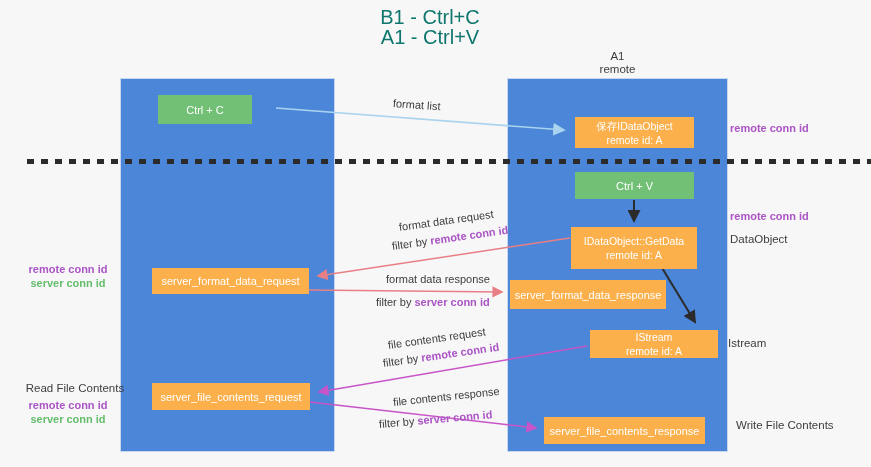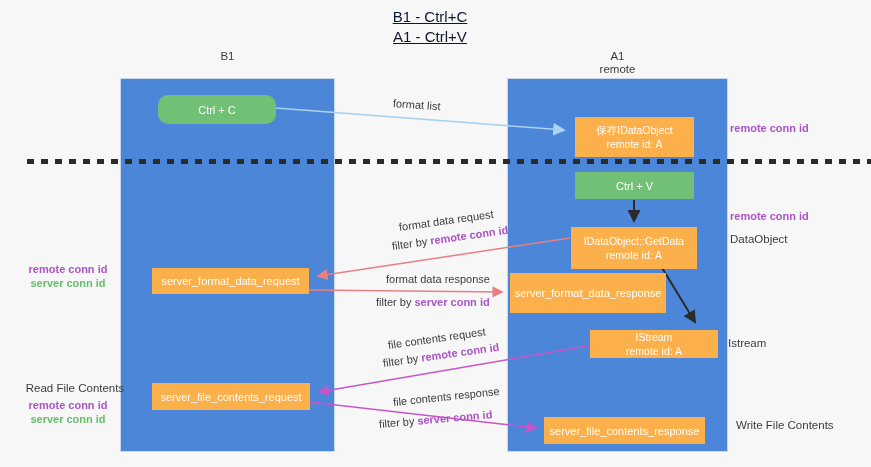--- a/index.html
+++ b/index.html
@@ -4,40 +4,40 @@
 <style>
   :root{
     --bg:#f7f7f8; --column-blue:#4c86d8; --box-orange:#fbb04c; --box-green:#72c076;
     --arrow-lightblue:#a9d3ee; --arrow-salmon:#e87f85; --arrow-magenta:#c855c8;
     --arrow-black:#2b2b2b; --label-purple:#ab55c5; --label-green:#65bd6b; --text-dark:#3d3d3d;
   }
   html,body{margin:0;padding:0;}
   .stage{position:relative;width:871px;height:467px;background:var(--bg);
          font-family:"Liberation Sans",sans-serif;overflow:hidden;}
   .abs{position:absolute;}
-  .title{left:330px;top:7px;width:200px;text-align:center;font-size:15px;line-height:20px;color:#0f172a;text-decoration:underline;}
+  .title{left:330px;top:7px;width:200px;text-align:center;font-size:20px;line-height:20px;color:#0f766e;}
   .col-header{text-align:center;font-size:11.5px;line-height:13px;color:var(--text-dark);}
   .col{background:var(--column-blue);border:1px solid #c9d6ef;box-sizing:border-box;z-index:1;}
   .col-left{left:120px;top:78px;width:215px;height:374px;}
   .col-right{left:507px;top:78px;width:221px;height:374px;}
   .dashes{left:27px;top:159px;width:844px;height:5px;z-index:2;
           background:repeating-linear-gradient(90deg,var(--arrow-black) 0 7px,transparent 7px 14px);}
   svg.wires{left:0;top:0;z-index:3;pointer-events:none;}
   .node{z-index:4;color:#fff;text-align:center;box-sizing:border-box;white-space:nowrap;
         display:flex;flex-direction:column;justify-content:center;}
   .green{background:var(--box-green);}
   .orange{background:var(--box-orange);}
   .one-line{font-size:11px;}
   .two-line{font-size:10.5px;line-height:14px;}
-  .n-ctrlc{left:158px;top:95px;width:118px;height:29px;border-radius:10px;}
-  .n-save{left:575px;top:117px;width:119px;height:40px;}
+  .n-ctrlc{left:158px;top:95px;width:94px;height:29px;}
+  .n-save{left:575px;top:117px;width:119px;height:31px;}
   .n-ctrlv{left:575px;top:172px;width:119px;height:27px;}
   .n-getdata{left:571px;top:227px;width:126px;height:42px;}
   .n-freq{left:152px;top:268px;width:157px;height:26px;}
-  .n-fresp{left:510px;top:273px;width:156px;height:40px;}
+  .n-fresp{left:510px;top:280px;width:156px;height:29px;}
   .n-istream{left:590px;top:330px;width:128px;height:28px;}
   .n-creq{left:152px;top:383px;width:158px;height:27px;}
   .n-cresp{left:544px;top:417px;width:161px;height:27px;}
   .wlabel{z-index:5;font-size:11px;color:var(--text-dark);white-space:nowrap;transform-origin:left center;}
   .purple{color:var(--label-purple);font-weight:bold;}
   .greenlbl{color:var(--label-green);font-weight:bold;}
   .side{z-index:5;font-size:11px;white-space:nowrap;}
   .side.dark{color:var(--text-dark);font-size:11.5px;font-weight:normal;}
   .lc{left:18px;width:100px;text-align:center;}
   .r1{left:730px;top:122px;} .r2{left:730px;top:210px;}
@@ -65,21 +65,20 @@
 <body>
 
 <div class="stage">
 
   <div class="abs title">
     <div>B1 - Ctrl+C</div>
     <div>A1 - Ctrl+V</div>
   </div>
 
   <div class="abs col-header" style="left:120px;top:50px;width:215px;">
-    <div>B1</div>
   </div>
   <div class="abs col-header" style="left:507px;top:50px;width:221px;">
     <div>A1</div>
     <div>remote</div>
   </div>
 
   <div class="abs col col-left"></div>
   <div class="abs col col-right"></div>
 
   <div class="abs dashes"></div>

